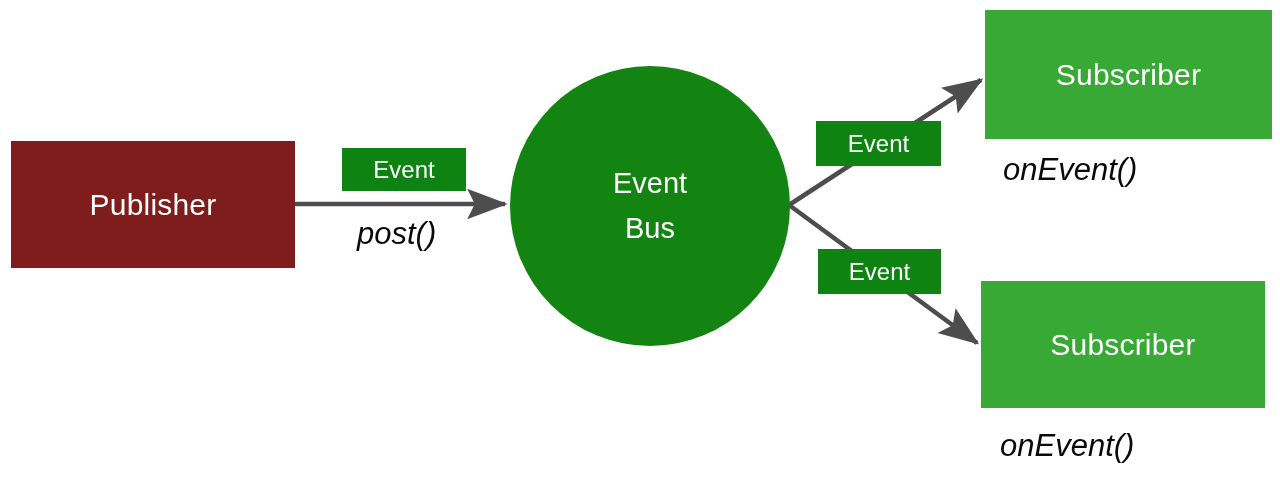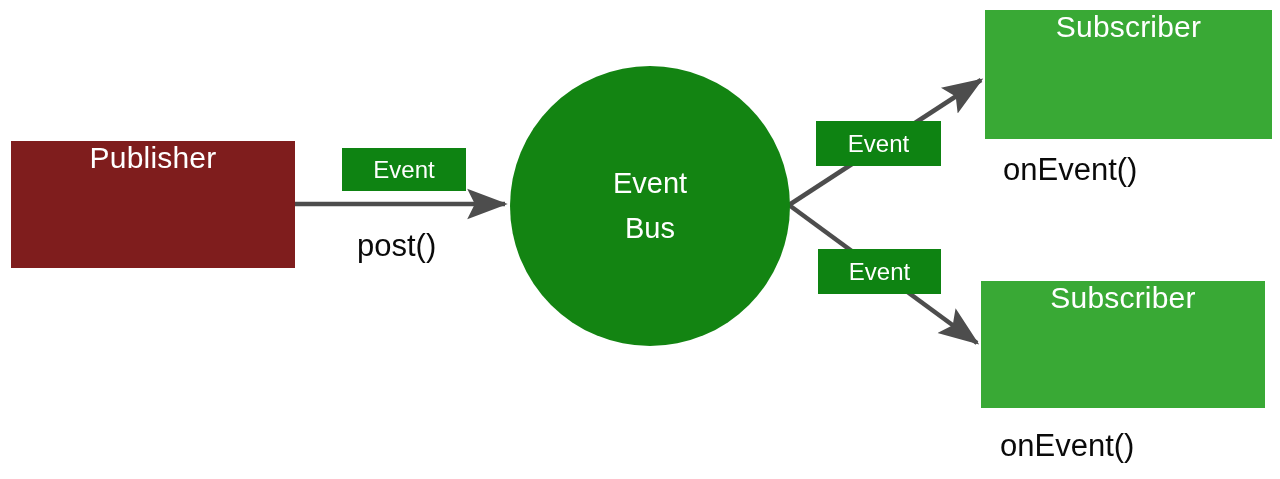--- a/index.html
+++ b/index.html
@@ -13,21 +13,21 @@
   #diagram {
     position: relative;
     width: 1280px;
     height: 479px;
     background: #ffffff;
     overflow: hidden;
   }
   .node-box {
     position: absolute;
     display: flex;
-    align-items: flex-start;
+    align-items: center;
     justify-content: center;
     color: #ffffff;
     font-weight: 400;
     letter-spacing: 0.2px;
   }
   .node-publisher {
     left: 11px;
     top: 141px;
     width: 284px;
     height: 127px;
@@ -93,24 +93,25 @@
     color: #ffffff;
     font-size: 29px;
     line-height: 1.55;
     z-index: 2;
   }
   .caption {
     position: absolute;
     color: #0a0a0a;
     font-size: 31px;
     white-space: nowrap;
+    font-style: italic;
   }
   .caption-post {
     left: 357px;
-    top: 228px;
+    top: 216px;
   }
   .caption-onevent-top {
     left: 1003px;
     top: 152px;
   }
   .caption-onevent-bottom {
     left: 1000px;
     top: 428px;
   }
   svg.edges {

